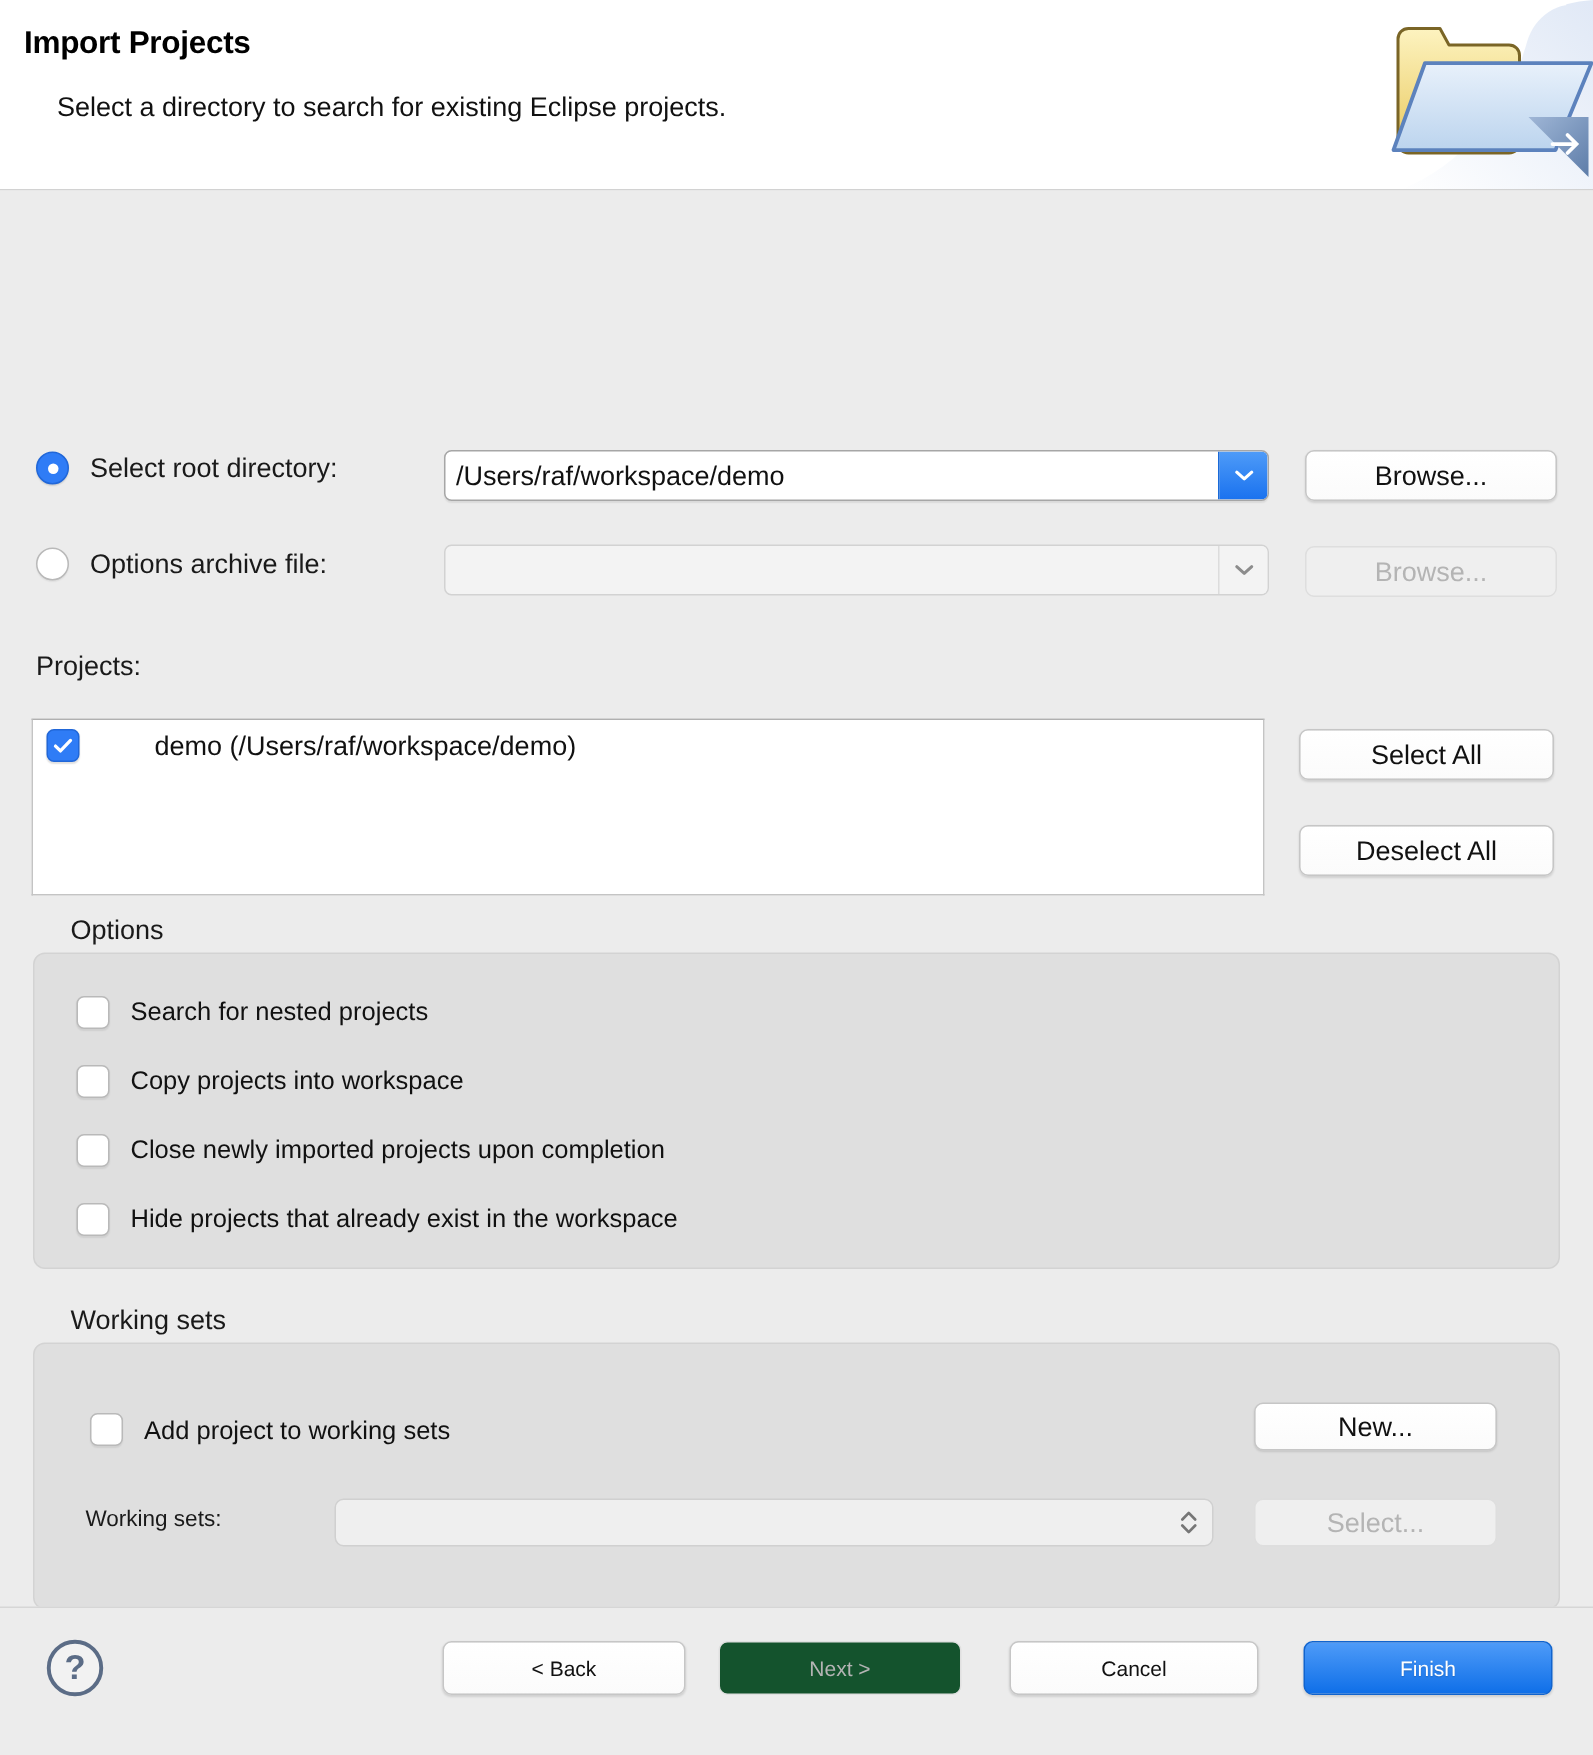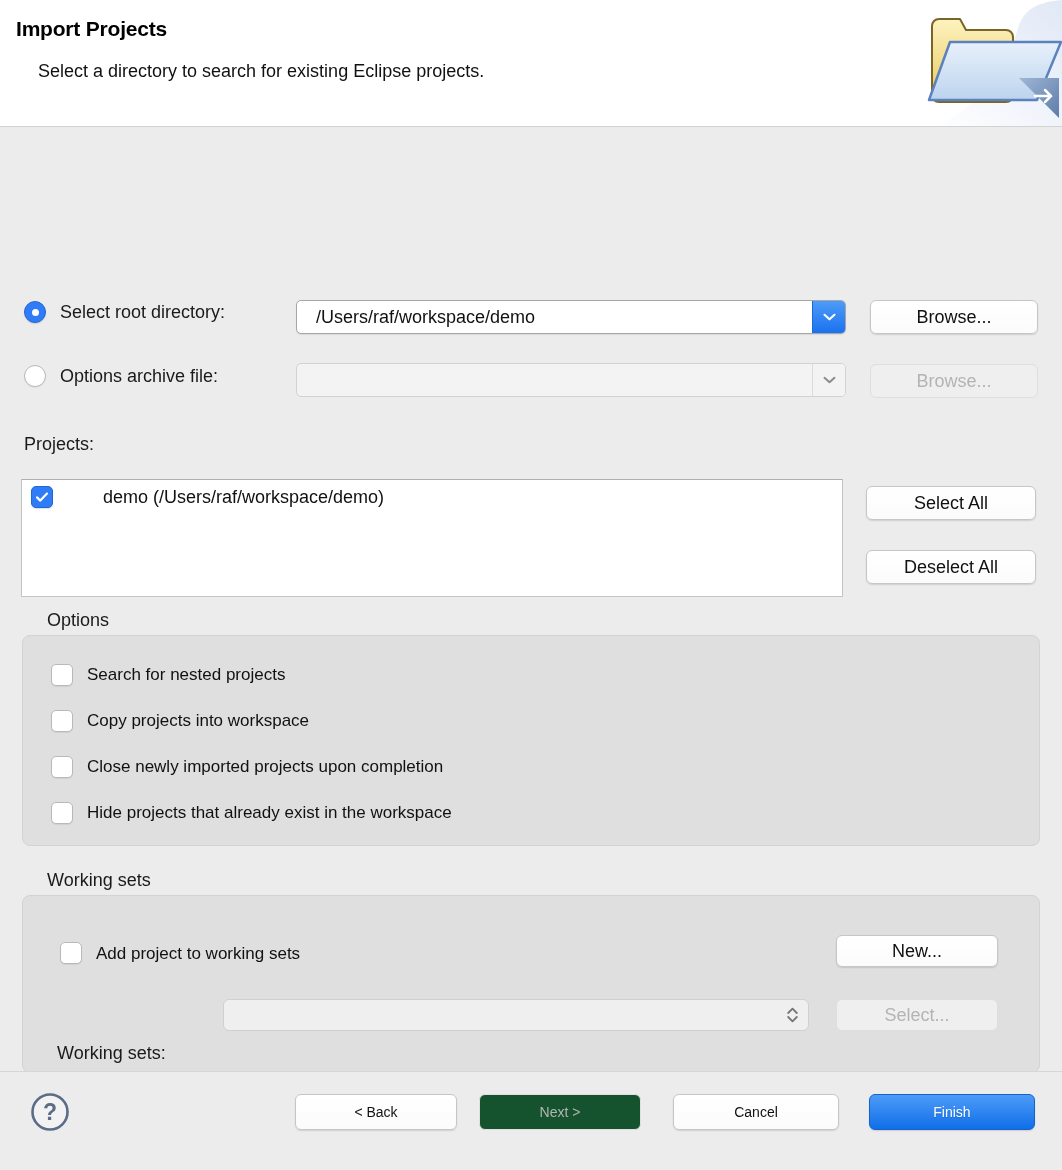--- a/index.html
+++ b/index.html
@@ -110,21 +110,20 @@
 
   
   .combo {
     position: absolute;
     height: 34px;
     box-sizing: border-box;
     border-radius: 5px;
     display: flex;
     align-items: stretch;
     overflow: hidden;
-    padding-left: 12px;
   }
   .combo-root {
     left: 296px; top: 173px; width: 550px;
     border: 1px solid #a6a6a6;
     background: #ffffff;
     box-shadow: 0 1px 1px rgba(0,0,0,0.08);
   }
   .combo-archive {
     left: 296px; top: 236px; width: 550px;
     border: 1px solid #d2d2d2;
@@ -262,22 +261,22 @@
     margin-left: 14px;
     font-size: 17px;
     color: #111;
     white-space: nowrap;
   }
 
   
   .ws-check-row { position: absolute; left: 60px; top: 815px; display: flex; align-items: flex-end; }
   .ws-label {
     position: absolute;
-    left: 57px; top: 916px;
-    font-size: 18px;
+    left: 57px; top: 877px;
+    font-size: 15px;
   }
   .ws-combo {
     position: absolute;
     left: 223px; top: 872px;
     width: 586px; height: 32px;
     box-sizing: border-box;
     background: #efefef;
     border: 1px solid #d0d0d0;
     border-radius: 6px;
     display: flex;

